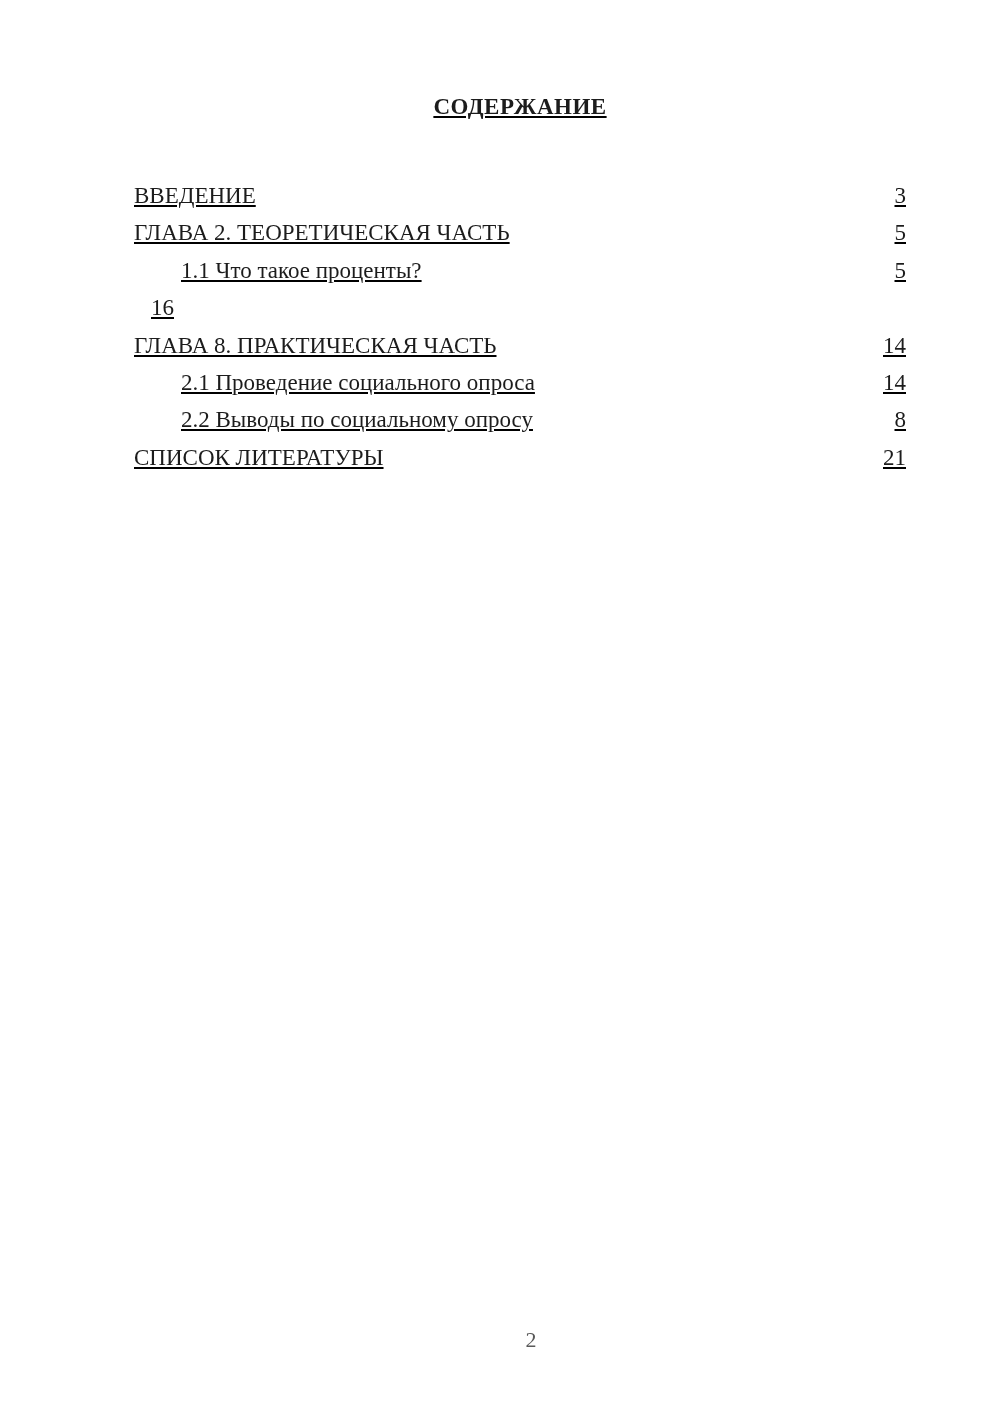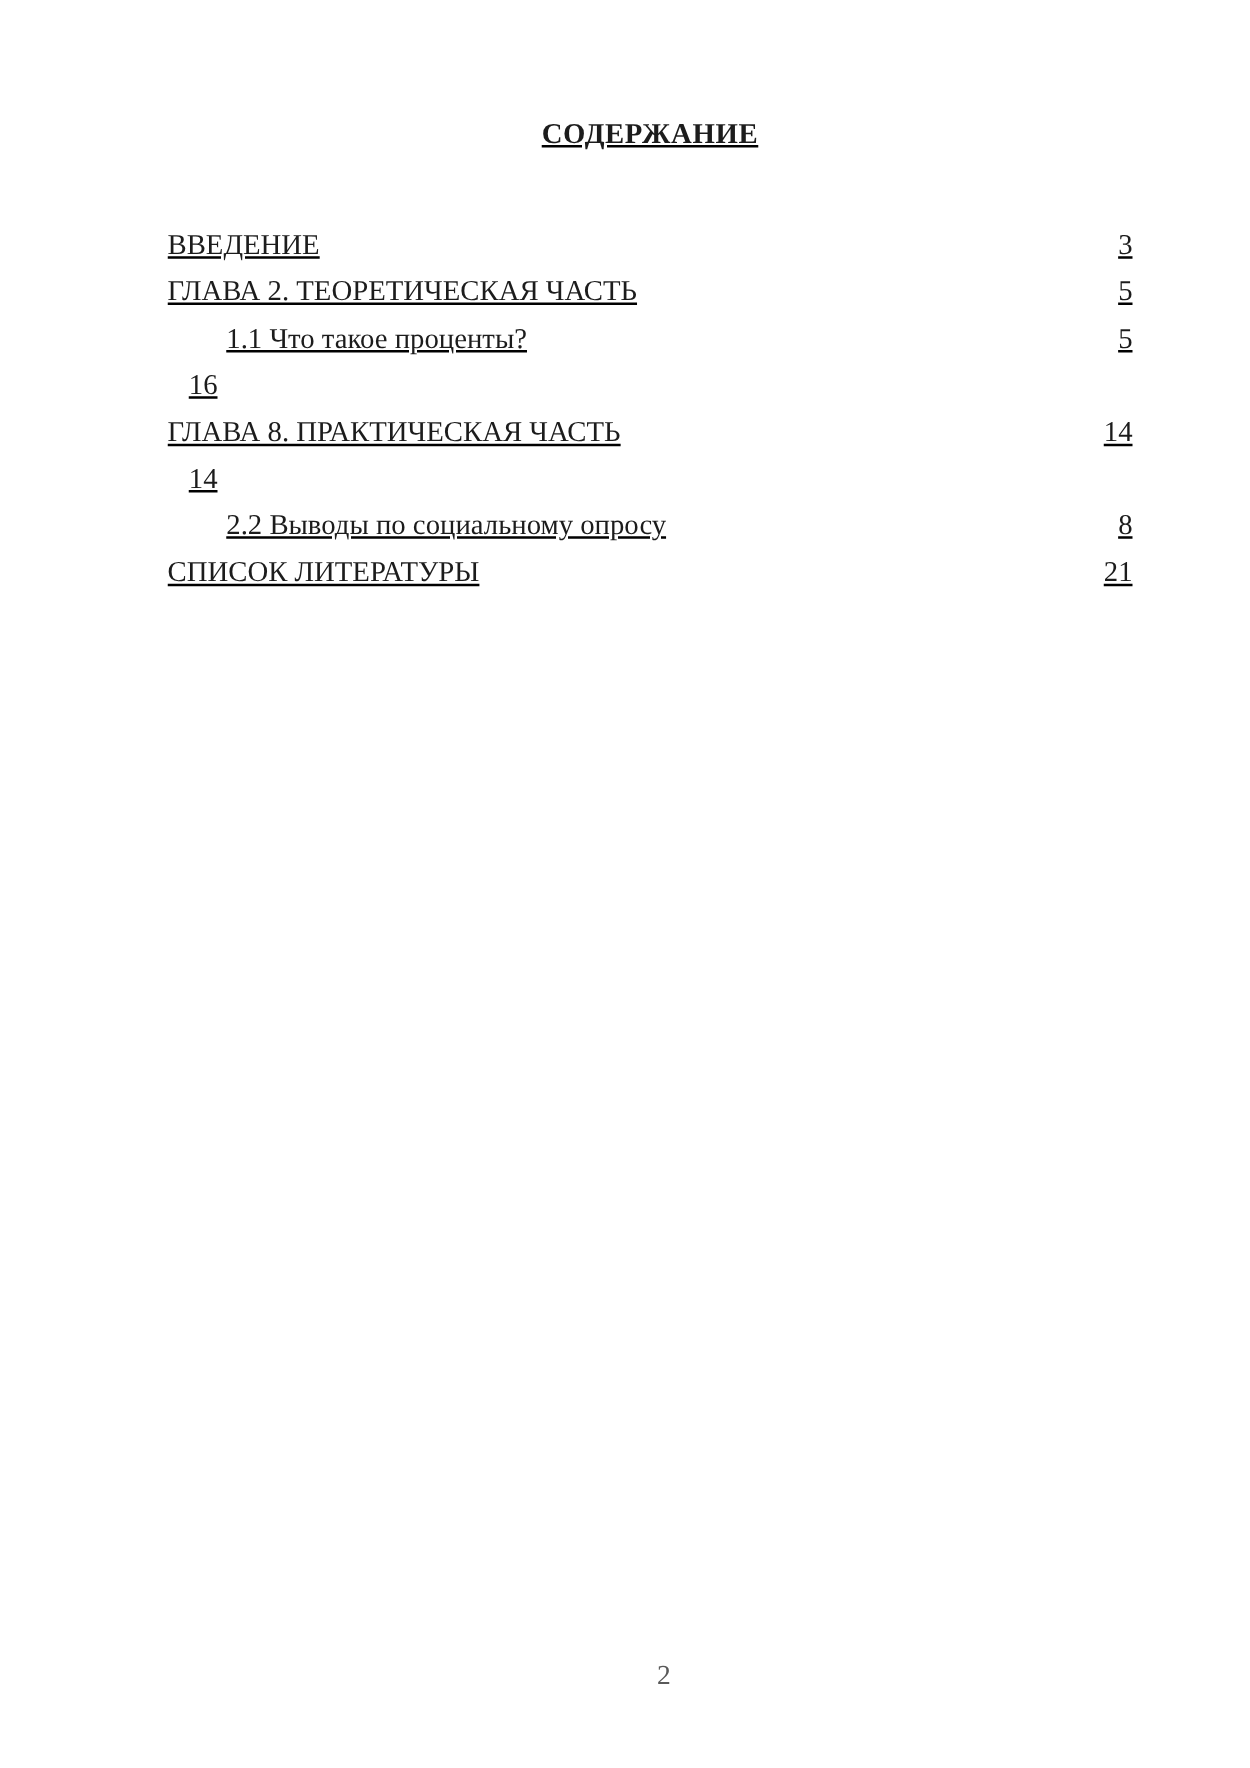--- a/index.html
+++ b/index.html
@@ -107,20 +107,21 @@
   <div class="toc-row level-1">
     <span class="toc-page">16</span>
   </div>
 
   <div class="toc-row level-0">
     <span class="toc-label">ГЛАВА 8. ПРАКТИЧЕСКАЯ ЧАСТЬ</span>
     <span class="toc-page">14</span>
   </div>
 
   <div class="toc-row level-1">
+    <span class="toc-label">2.1 Проведение социального опроса</span>
     <span class="toc-page">14</span>
   </div>
 
   <div class="toc-row level-1">
     <span class="toc-label">2.2 Выводы по социальному опросу</span>
     <span class="toc-page">8</span>
   </div>
 
 
   <div class="toc-row level-0">

